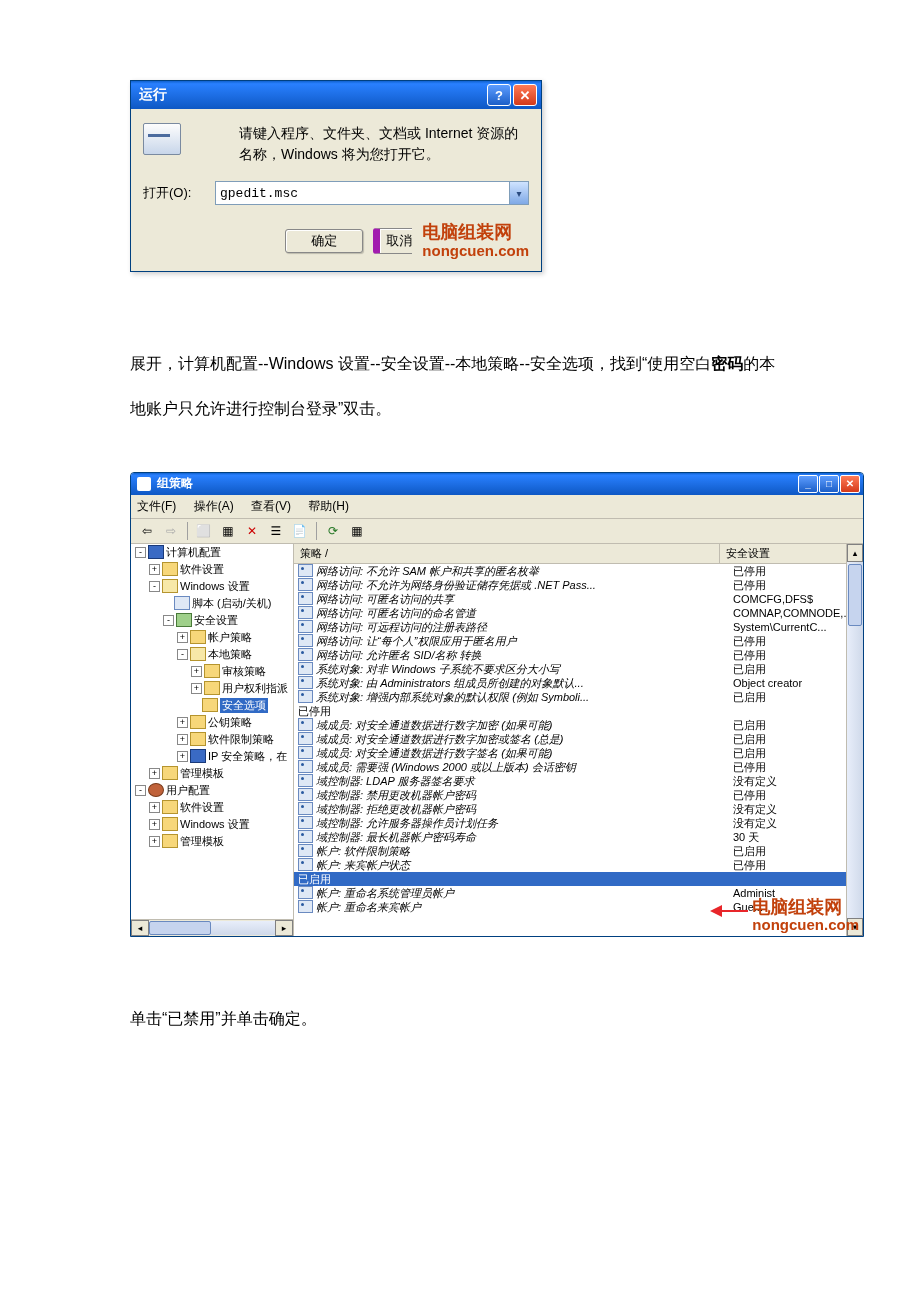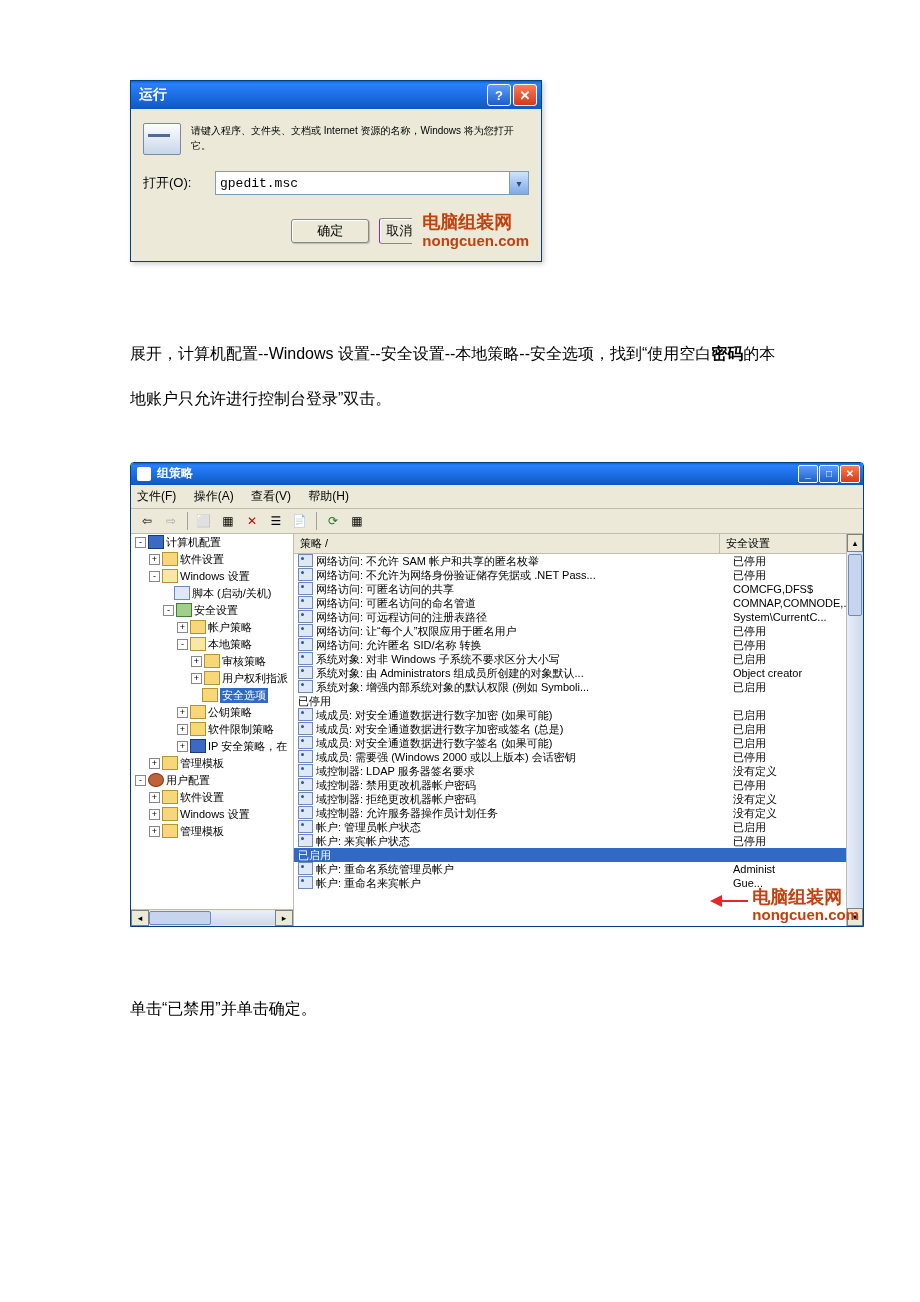--- a/index.html
+++ b/index.html
@@ -69,22 +69,23 @@
       flex-shrink: 0;
     }
     .run-icon::after{
       content:"";
       position:absolute;
       left:4px; top:10px;
       width:22px; height:3px;
       background:#4b6b9e;
     }
     .run-desc {
-      font-size: 10px;
+      font-size: 14px;
       line-height: 1.5;
+      margin-left: 48px;
     }
     .run-open-row {
       display: flex;
       align-items: center;
       gap: 8px;
       margin-bottom: 18px;
     }
     .run-open-label {
       font-size: 13px;
       width: 64px;
@@ -127,21 +128,21 @@
       border: 1px solid #888;
       border-radius: 3px;
       font-size: 13px;
       box-shadow: inset 1px 1px 0 #fff, 1px 1px 1px rgba(0,0,0,0.2);
       cursor: pointer;
     }
     .cancel-partial {
       width: 26px;
       height: 24px;
       border: 1px solid #888;
-      border-left: 1px solid #a21caf;
+      border-left: 7px solid #a21caf;
       border-right: none;
       background: #ece9d8;
       border-radius: 3px 0 0 3px;
       font-size: 13px;
       display:flex;align-items:center;
       padding-left:6px;
       box-shadow: inset 1px 1px 0 #fff;
     }
     .watermark-red {
       color: #c2410c;
@@ -305,20 +306,21 @@
       padding:0 0 0 4px;
       line-height:14px;
     }
     .gp-row .c1{
       flex:1;
       white-space:nowrap;
       overflow:hidden;
       display:flex;
       align-items:center;
       gap:3px;
+      font-style:italic;
     }
     .gp-row .c2{width:130px;white-space:nowrap;overflow:hidden;}
     .row-ico{
       width:13px;height:11px;
       border:1px solid #6a8ac0;
       background:#dfe8f5;
       flex-shrink:0;
       position:relative;
     }
     .row-ico::after{
@@ -679,21 +681,28 @@
             <div class="gp-row">
               <div class="c1">
                 <span class="row-ico"></span>
                 <span>域控制器: 允许服务器操作员计划任务</span>
               </div>
               <div class="c2">没有定义</div>
             </div>
             <div class="gp-row">
               <div class="c1">
                 <span class="row-ico"></span>
-                <span>帐户: 管理员帐户状态</span>
+                <span>域控制器: 最长机器帐户密码寿命</span>
+              </div>
+              <div class="c2">30 天</div>
+            </div>
+            <div class="gp-row">
+              <div class="c1">
+                <span class="row-ico"></span>
+                <span>帐户: 软件限制策略</span>
               </div>
               <div class="c2">已启用</div>
             </div>
             <div class="gp-row">
               <div class="c1">
                 <span class="row-ico"></span>
                 <span>帐户: 来宾帐户状态</span>
               </div>
               <div class="c2">已停用</div>
             </div>

